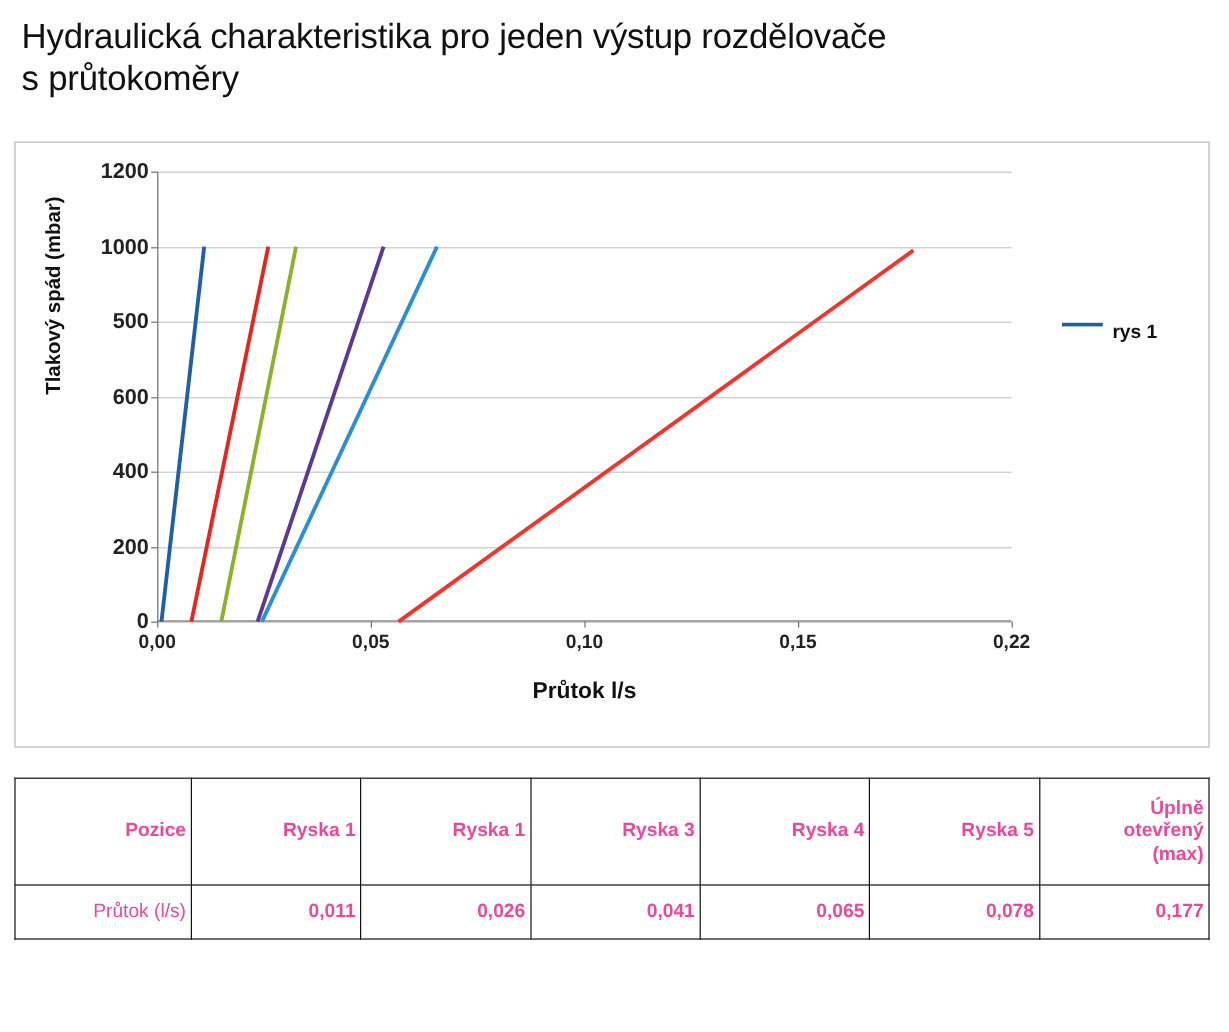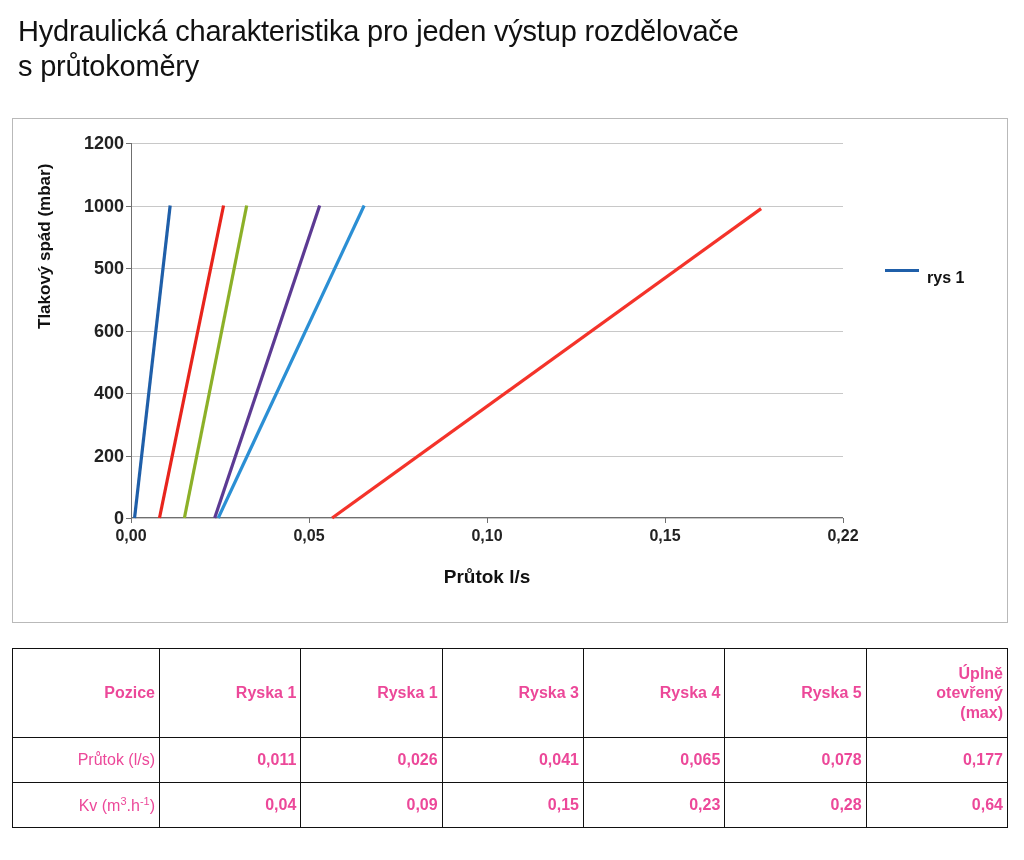--- a/index.html
+++ b/index.html
@@ -282,24 +282,15 @@
     <tbody>
       <tr>
         <td class="col-0">Průtok (l/s)</td>
         <td>0,011</td>
         <td>0,026</td>
         <td>0,041</td>
         <td>0,065</td>
         <td>0,078</td>
         <td>0,177</td>
       </tr>
-      <tr>
-        <td class="col-0"><span>Kv (m</span><sup>3</sup><span>.h</span><sup>-1</sup><span>)</span></td>
-        <td>0,04</td>
-        <td>0,09</td>
-        <td>0,15</td>
-        <td>0,23</td>
-        <td>0,28</td>
-        <td>0,64</td>
-      </tr>
     </tbody>
   </table>
 </div>
 
 </body></html>

